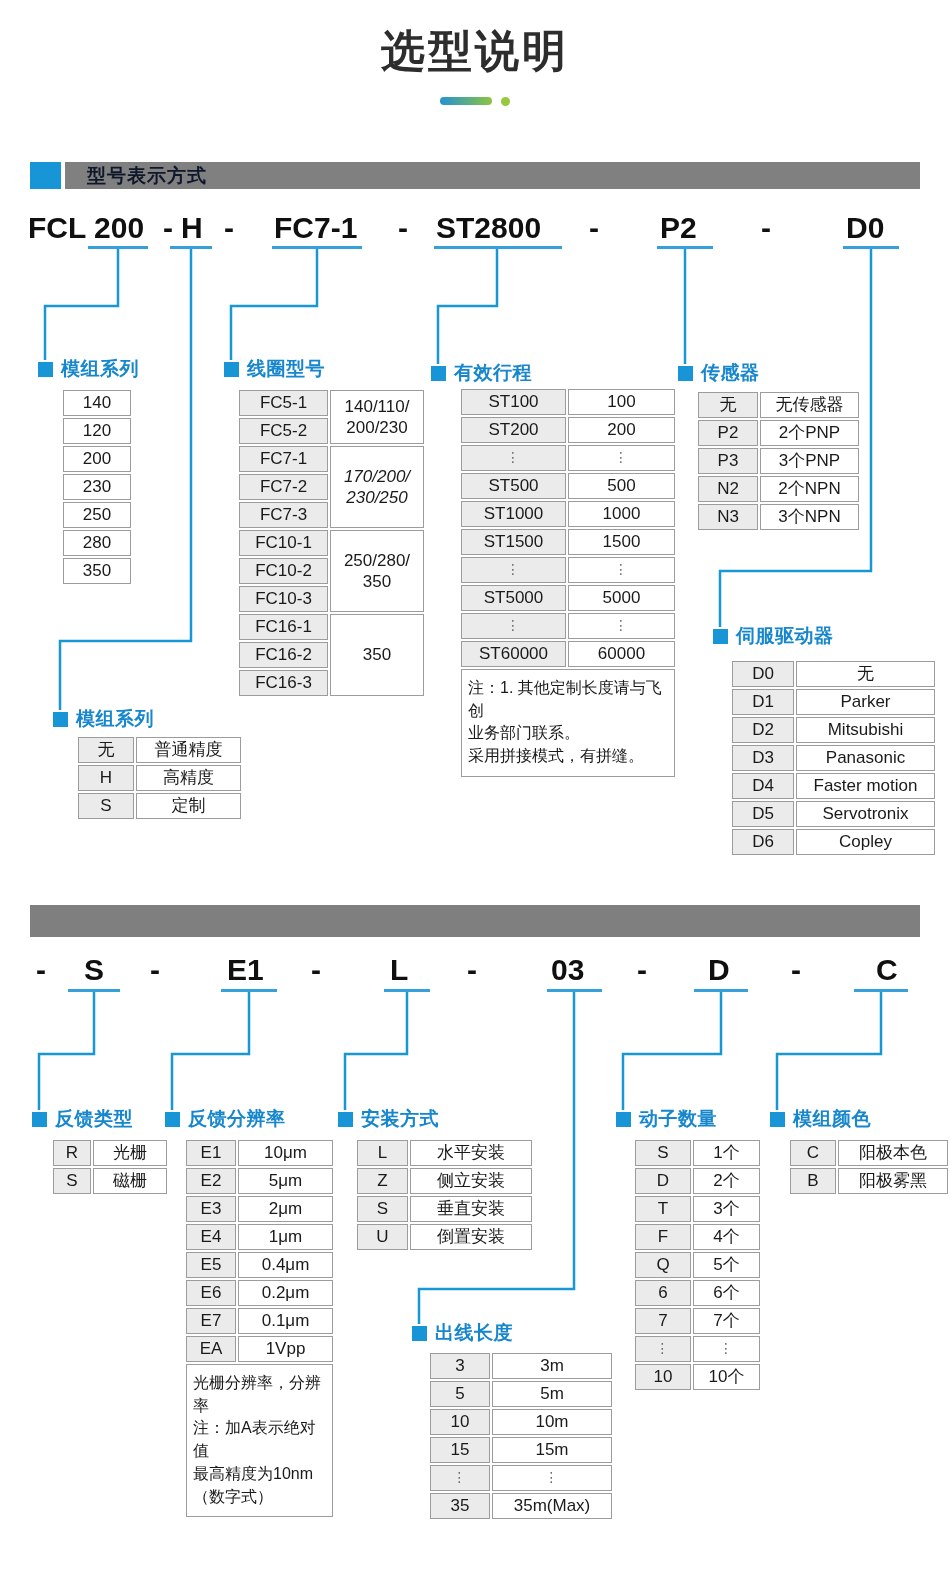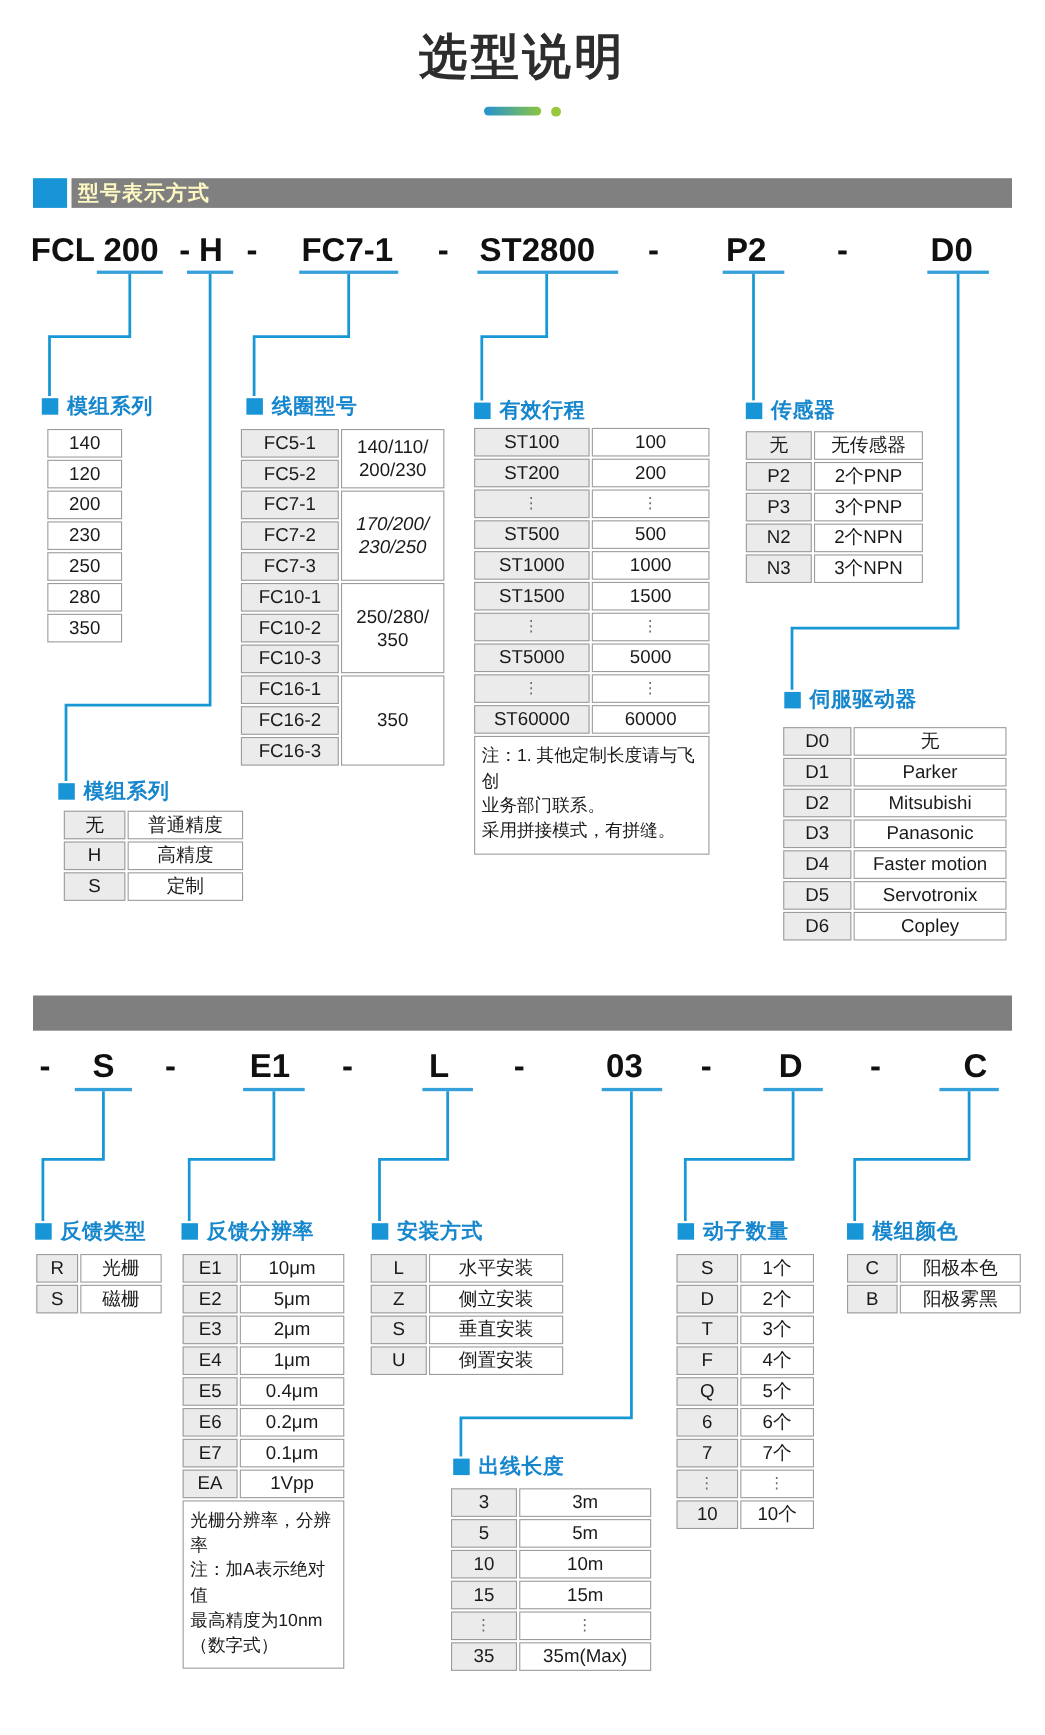--- a/index.html
+++ b/index.html
@@ -13,38 +13,38 @@
     display:flex;justify-content:center;align-items:center;gap:9px;}
   .divider .bar{width:52px;height:8px;border-radius:4px;
     background:linear-gradient(90deg,#2492d2,#8bc540);}
   .divider .dot{width:9px;height:9px;border-radius:50%;background:#97c83d;}
 
   
   .secbar{position:absolute;left:30px;width:890px;display:flex;align-items:center;}
   .secbar1{top:162px;height:27px;}
   .secbar1 .chip{width:31px;height:27px;background:#1795d6;margin-right:4px;flex:none;}
   .secbar1 .graybar{flex:1;height:27px;background:#808080;display:flex;align-items:center;}
-  .secbar1 .graybar span{color:#fef9c3;font-size:19px;font-weight:700;letter-spacing:1px;padding-left:6px;}
+  .secbar1 .graybar span{color:#0f172a;font-size:19px;font-weight:700;letter-spacing:1px;padding-left:22px;}
   .secbar2{top:905px;height:32px;background:#7f7f7f;}
 
   
   .mpart,.mdash{position:absolute;font-size:30px;font-weight:700;color:#101010;white-space:nowrap;}
   .row1{top:211px;} .row2{top:953px;}
   .underline{position:absolute;height:3px;background:#35a0da;}
 
   
   .leads{position:absolute;left:0;top:0;pointer-events:none;}
 
   
   .glabel{position:absolute;display:flex;align-items:center;gap:8px;height:18px;}
   .glabel .sq{width:15px;height:15px;background:#1795d6;flex:none;}
   .glabel .txt{font-size:19px;font-weight:700;color:#1787cd;white-space:nowrap;letter-spacing:0.5px;}
 
   
-  .tbl{position:absolute;display:grid;gap:2px;grid-auto-rows:minmax(26px,auto);}
+  .tbl{position:absolute;display:grid;gap:2px;grid-auto-rows:minmax(26px,auto);margin-left:20px;}
   .tbl .cell{border:1px solid #9c9c9c;display:flex;align-items:center;justify-content:center;
     font-size:17px;background:#fff;white-space:pre-line;text-align:center;line-height:1.25;}
   .tbl .cell.key{background:#ebebeb;}
   .tbl .cell.dots{color:#6b6b6b;font-size:14px;letter-spacing:1px;}
   .tbl .cell.note{display:block;text-align:left;padding:7px 5px 8px 6px;font-size:16px;line-height:1.42;}
 </style>
 </head>
 <body>
 
 <div class="canvas">
@@ -165,21 +165,21 @@
       <div class="cell key" style="grid-area: 10 / 1;">FC16-2</div>
       <div class="cell key" style="grid-area: 11 / 1;">FC16-3</div>
       <div class="cell val" style="grid-area: 1 / 2 / span 2;">140/110/
 200/230</div>
       <div class="cell val" style="grid-area: 3 / 2 / span 3; font-style: italic;">170/200/
 230/250</div>
       <div class="cell val" style="grid-area: 6 / 2 / span 3;">250/280/
 350</div>
       <div class="cell val" style="grid-area: 9 / 2 / span 3;">350</div>
     </div>
-  <div class="tbl" style="left: 431px; top: 389px; grid-template-columns: 105px 107px;">
+  <div class="tbl" style="left: 441px; top: 389px; grid-template-columns: 105px 107px;">
       <div class="cell key">ST100</div>
       <div class="cell val">100</div>
       <div class="cell key">ST200</div>
       <div class="cell val">200</div>
       <div class="cell key dots">⋮</div>
       <div class="cell val dots">⋮</div>
       <div class="cell key">ST500</div>
       <div class="cell val">500</div>
       <div class="cell key">ST1000</div>
       <div class="cell val">1000</div>

